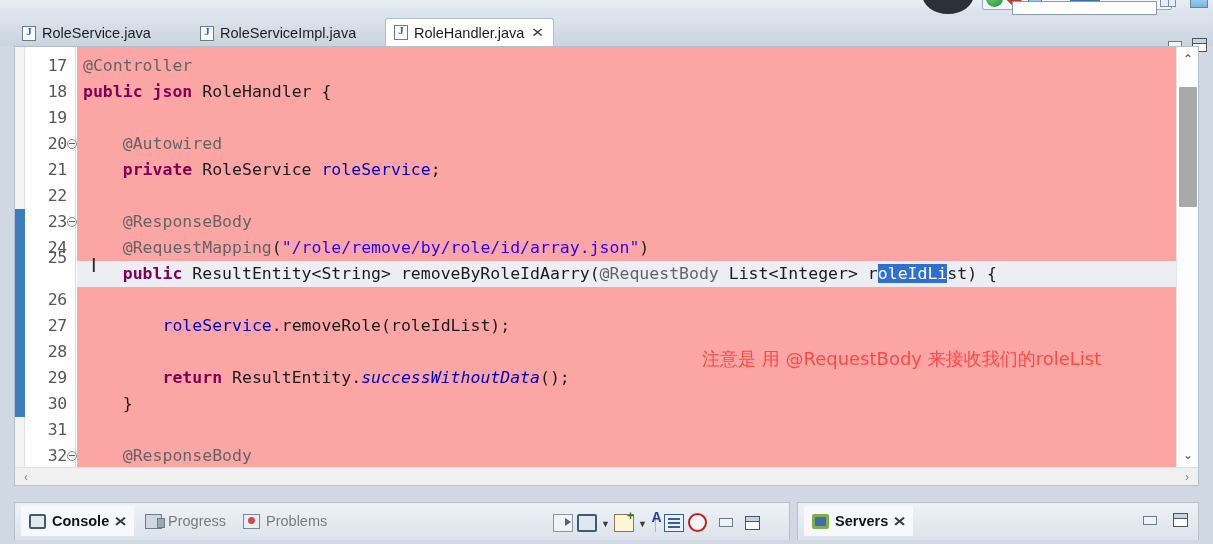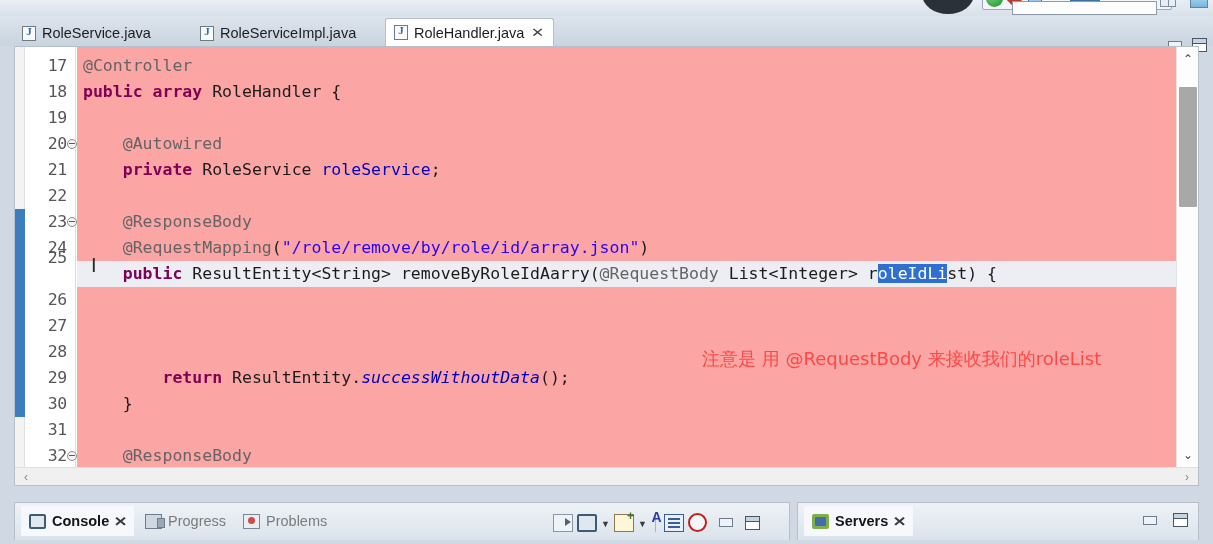--- a/index.html
+++ b/index.html
@@ -425,21 +425,21 @@
         <div class="row" style="top: 422px;">
           <span class="lineno">33</span>
         </div>
       </div>
 
     <div class="codearea" id="codearea">
         <div class="row" style="top: 6px;">
           <span class="code"><span class="ann">@Controller</span></span>
         </div>
         <div class="row" style="top: 32px;">
-          <span class="code"><span class="kw">public</span> <span class="kw">array</span> RoleHandler {</span>
+          <span class="code"><span class="kw">public</span> <span class="kw">json</span> RoleHandler {</span>
         </div>
         <div class="row" style="top: 58px;">
           <span class="code"></span>
         </div>
         <div class="row" style="top: 84px;">
           <span class="code">    <span class="ann">@Autowired</span></span>
         </div>
         <div class="row" style="top: 110px;">
           <span class="code">    <span class="kw">private</span> RoleService <span class="fld">roleService</span>;</span>
         </div>
@@ -450,20 +450,23 @@
           <span class="code">    <span class="ann">@ResponseBody</span></span>
         </div>
         <div class="row" style="top: 188px;">
           <span class="code">    <span class="ann">@RequestMapping</span>(<span class="str">"/role/remove/by/role/id/array.json"</span>)</span>
         </div>
         <div class="row hl-line" style="top: 214px;">
           <span class="code">    <span class="kw">public</span> ResultEntity&lt;String&gt; removeByRoleIdAarry(<span class="ann">@RequestBody</span> List&lt;Integer&gt; r<span class="sel">oleIdLi</span>st) {</span>
         </div>
         <div class="row" style="top: 240px;">
           <span class="code"></span>
+        </div>
+        <div class="row" style="top: 266px;">
+          <span class="code">        <span class="fld">roleService</span>.removeRole(roleIdList);</span>
         </div>
         <div class="row" style="top: 292px;">
           <span class="code"></span>
         </div>
         <div class="row" style="top: 318px;">
           <span class="code">        <span class="kw">return</span> ResultEntity.<span class="sfld">successWithoutData</span>();</span>
         </div>
         <div class="row" style="top: 344px;">
           <span class="code">    }</span>
         </div>

